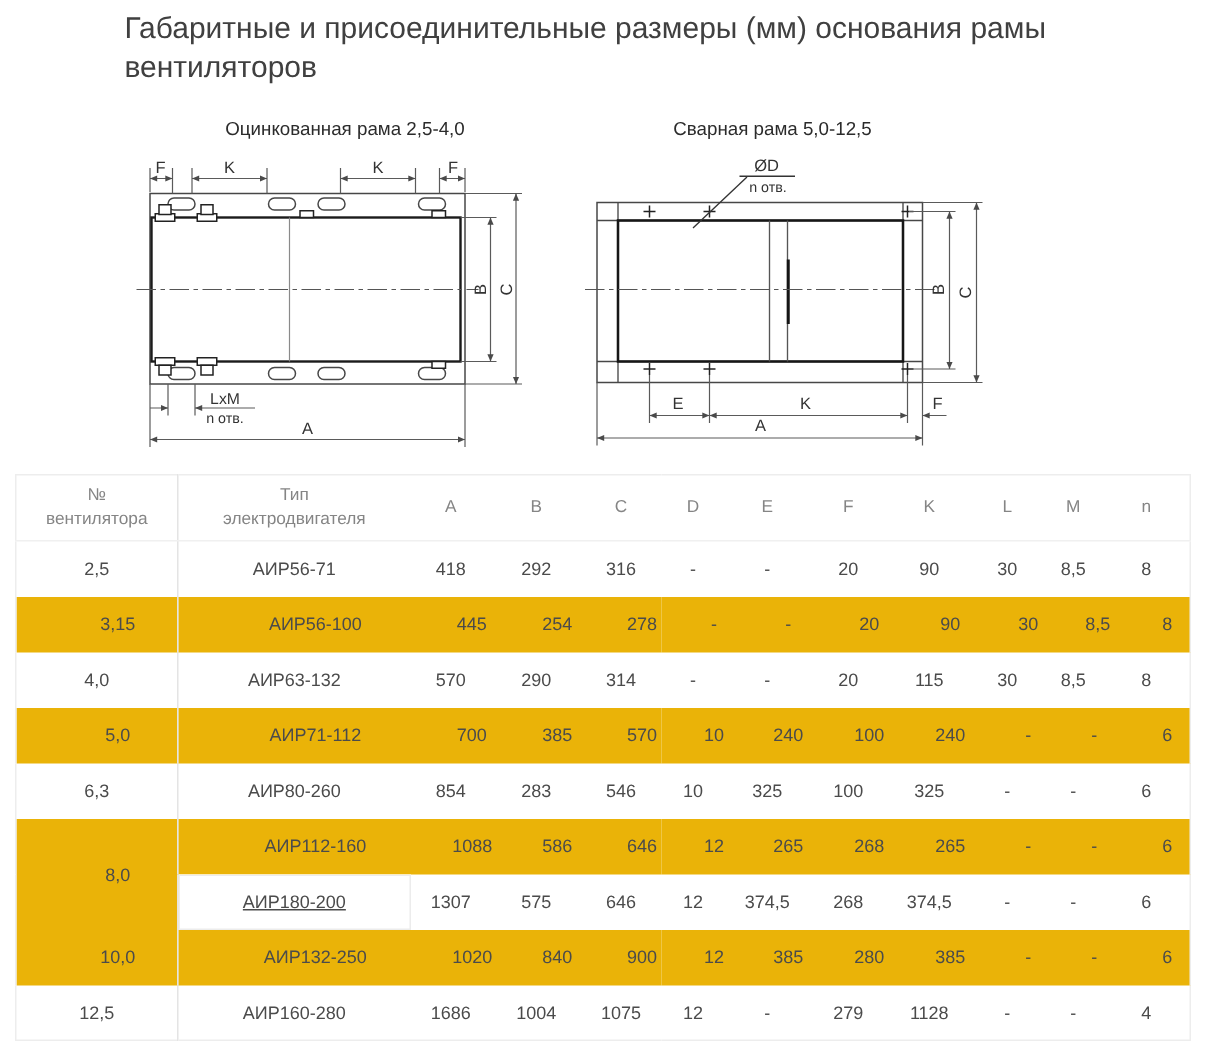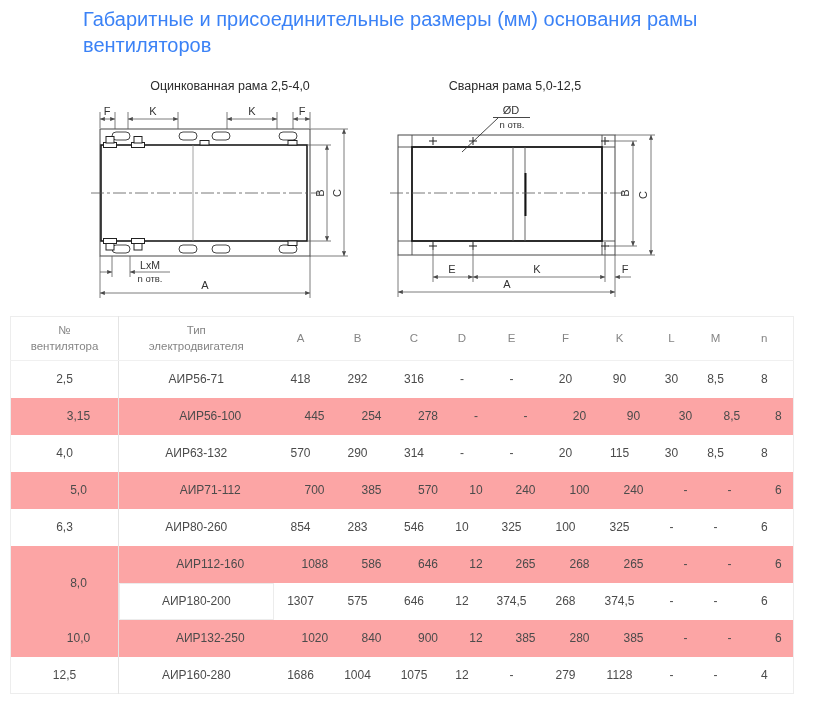--- a/index.html
+++ b/index.html
@@ -3,44 +3,44 @@
 <meta charset="utf-8">
 <style>
   * { margin:0; padding:0; box-sizing:border-box; }
   html,body { width:818px; height:702px; }
   body { background:#ffffff; font-family:"Liberation Sans", sans-serif; position:relative; overflow:hidden; }
 
   .page { position:absolute; left:0; top:0; width:818px; height:702px; background:#fff; }
 
   .main-title {
     position:absolute; left:83px; top:6px; width:660px;
-    font-size:20px; line-height:1.32; font-weight:400; color:#3b82f6;
+    font-size:20px; line-height:1.32; font-weight:400; color:#404040;
   }
 
   .diagram { position:absolute; }
   .diagram.galv { left:75px; top:76px; }
   .diagram.weld { left:385px; top:76px; }
 
   svg text { font-family:"Liberation Sans", sans-serif; fill:#333; }
   .dia-title { font-size:12.5px; fill:#2b2b2b; }
   .dim { font-size:11px; }
   .dim-s { font-size:10.5px; }
   .dim-xs { font-size:9.5px; }
 
   .tbl-wrap { position:absolute; left:10px; top:316px; width:783px; }
   table { border-collapse:collapse; table-layout:fixed; width:783px; border:1px solid #ededed; }
   th, td { text-align:center; vertical-align:middle; font-weight:400; }
   thead th {
     height:44px; font-size:11.5px; color:#858585; line-height:1.35;
     white-space:pre-line; border-bottom:1px solid #f0f0f0;
   }
   tbody td { height:37px; font-size:12px; color:#4b4b4b; }
-  td.alt, th.alt { background:#fca5a5;padding-left:28px; }
+  td.alt, th.alt { background:#eab308;padding-left:28px; }
   .first { border-right:1px solid #e4e4e4; }
-  td.hl { background:#fff; box-shadow: inset 0 0 0 1px #ececec; }
+  td.hl { background:#fff; box-shadow: inset 0 0 0 1px #ececec; text-decoration: underline; }
 </style>
 </head>
 <body>
 
 <div class="page">
 
   <h1 class="main-title">Габаритные и присоединительные размеры (мм) основания рамы вентиляторов</h1>
 
   <svg class="diagram galv" width="300" height="237" viewBox="0 0 300 237">
     <defs>

